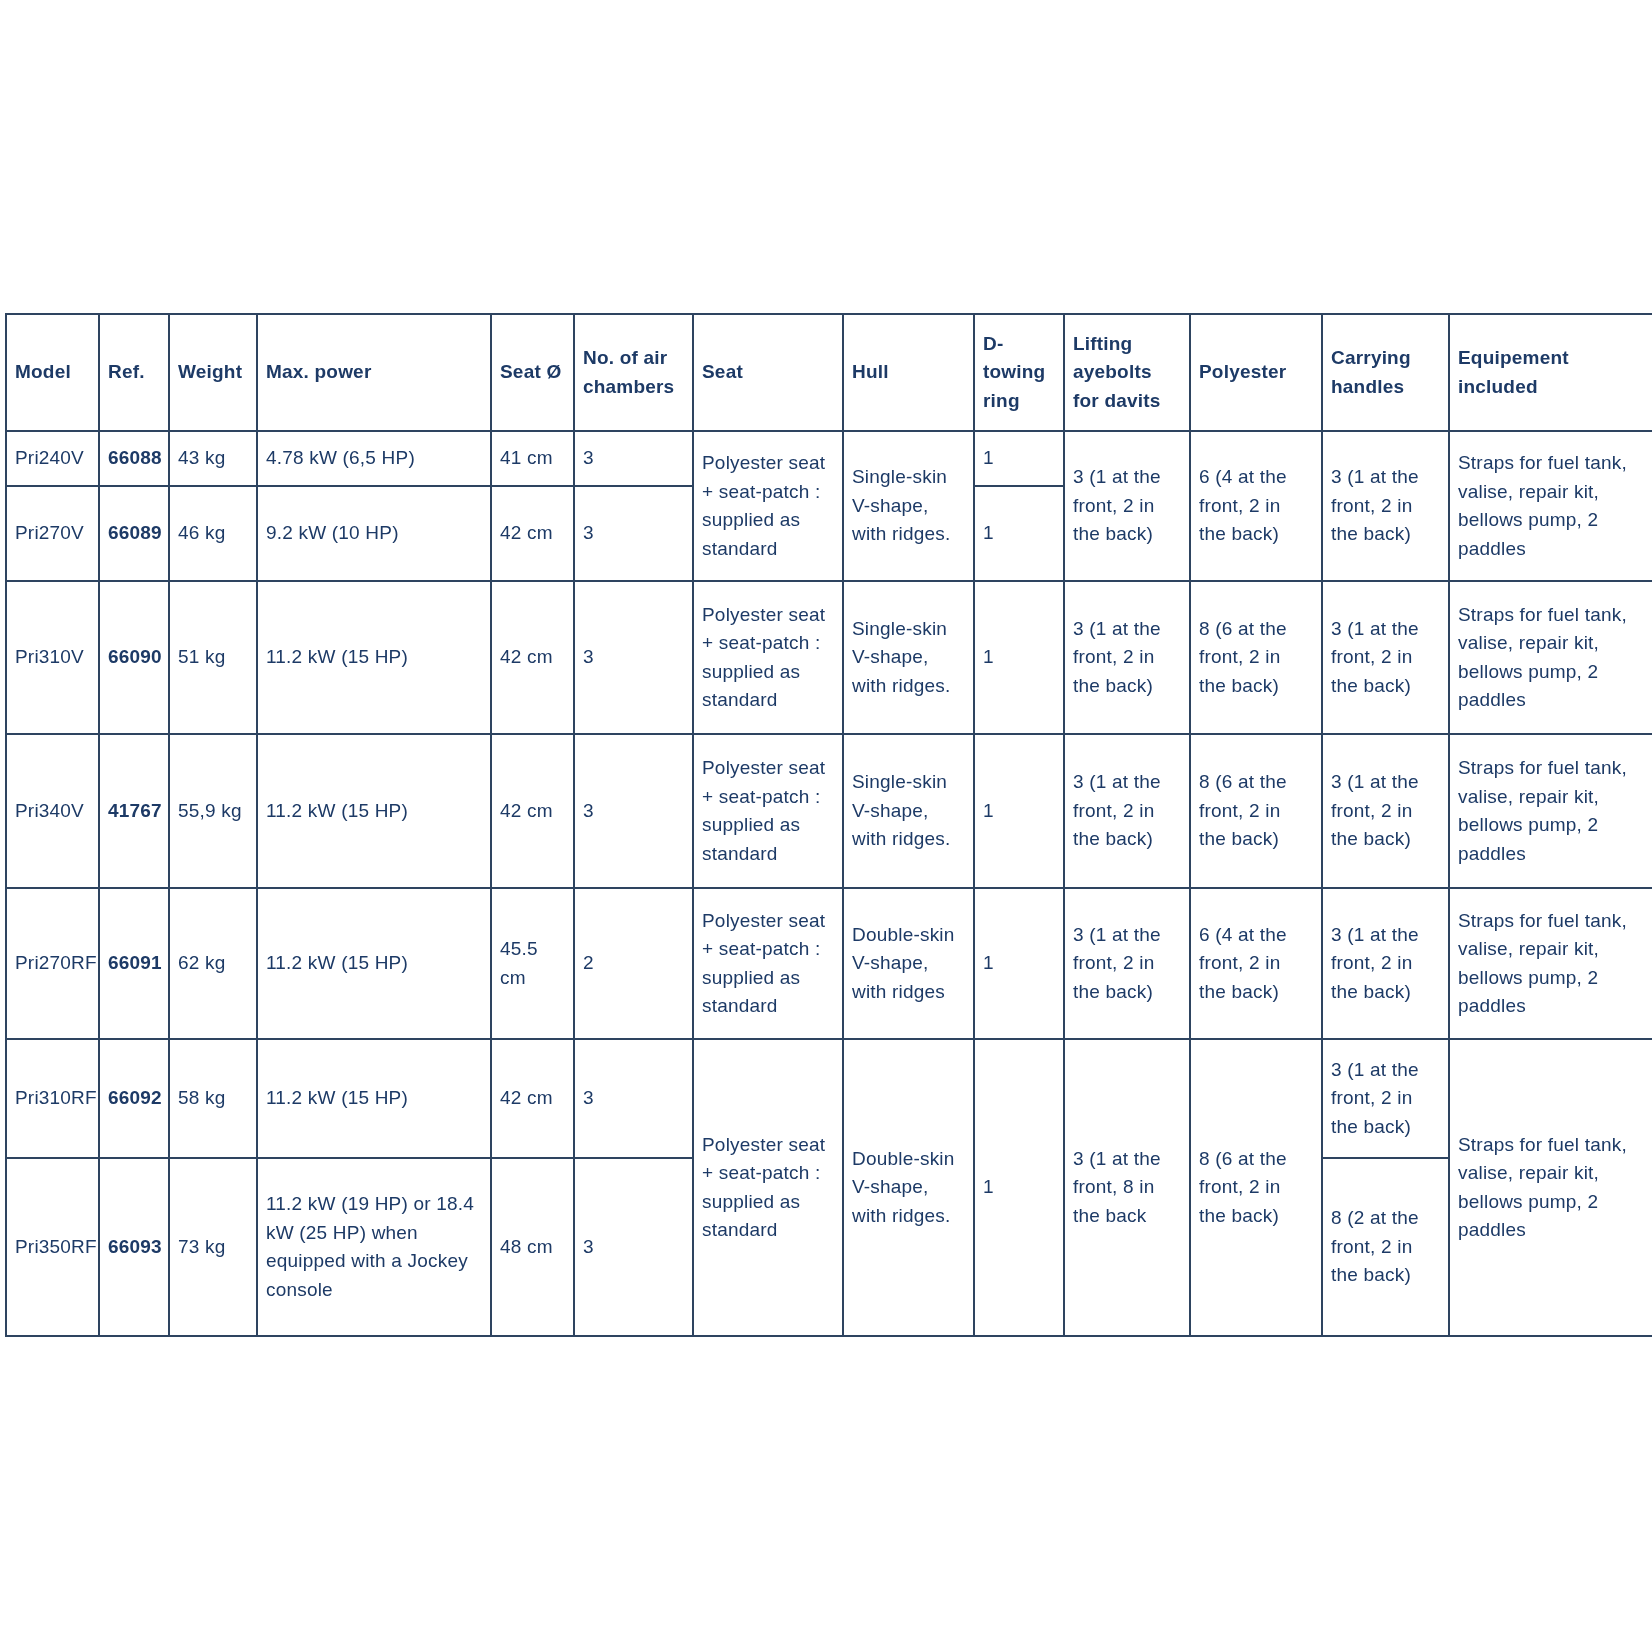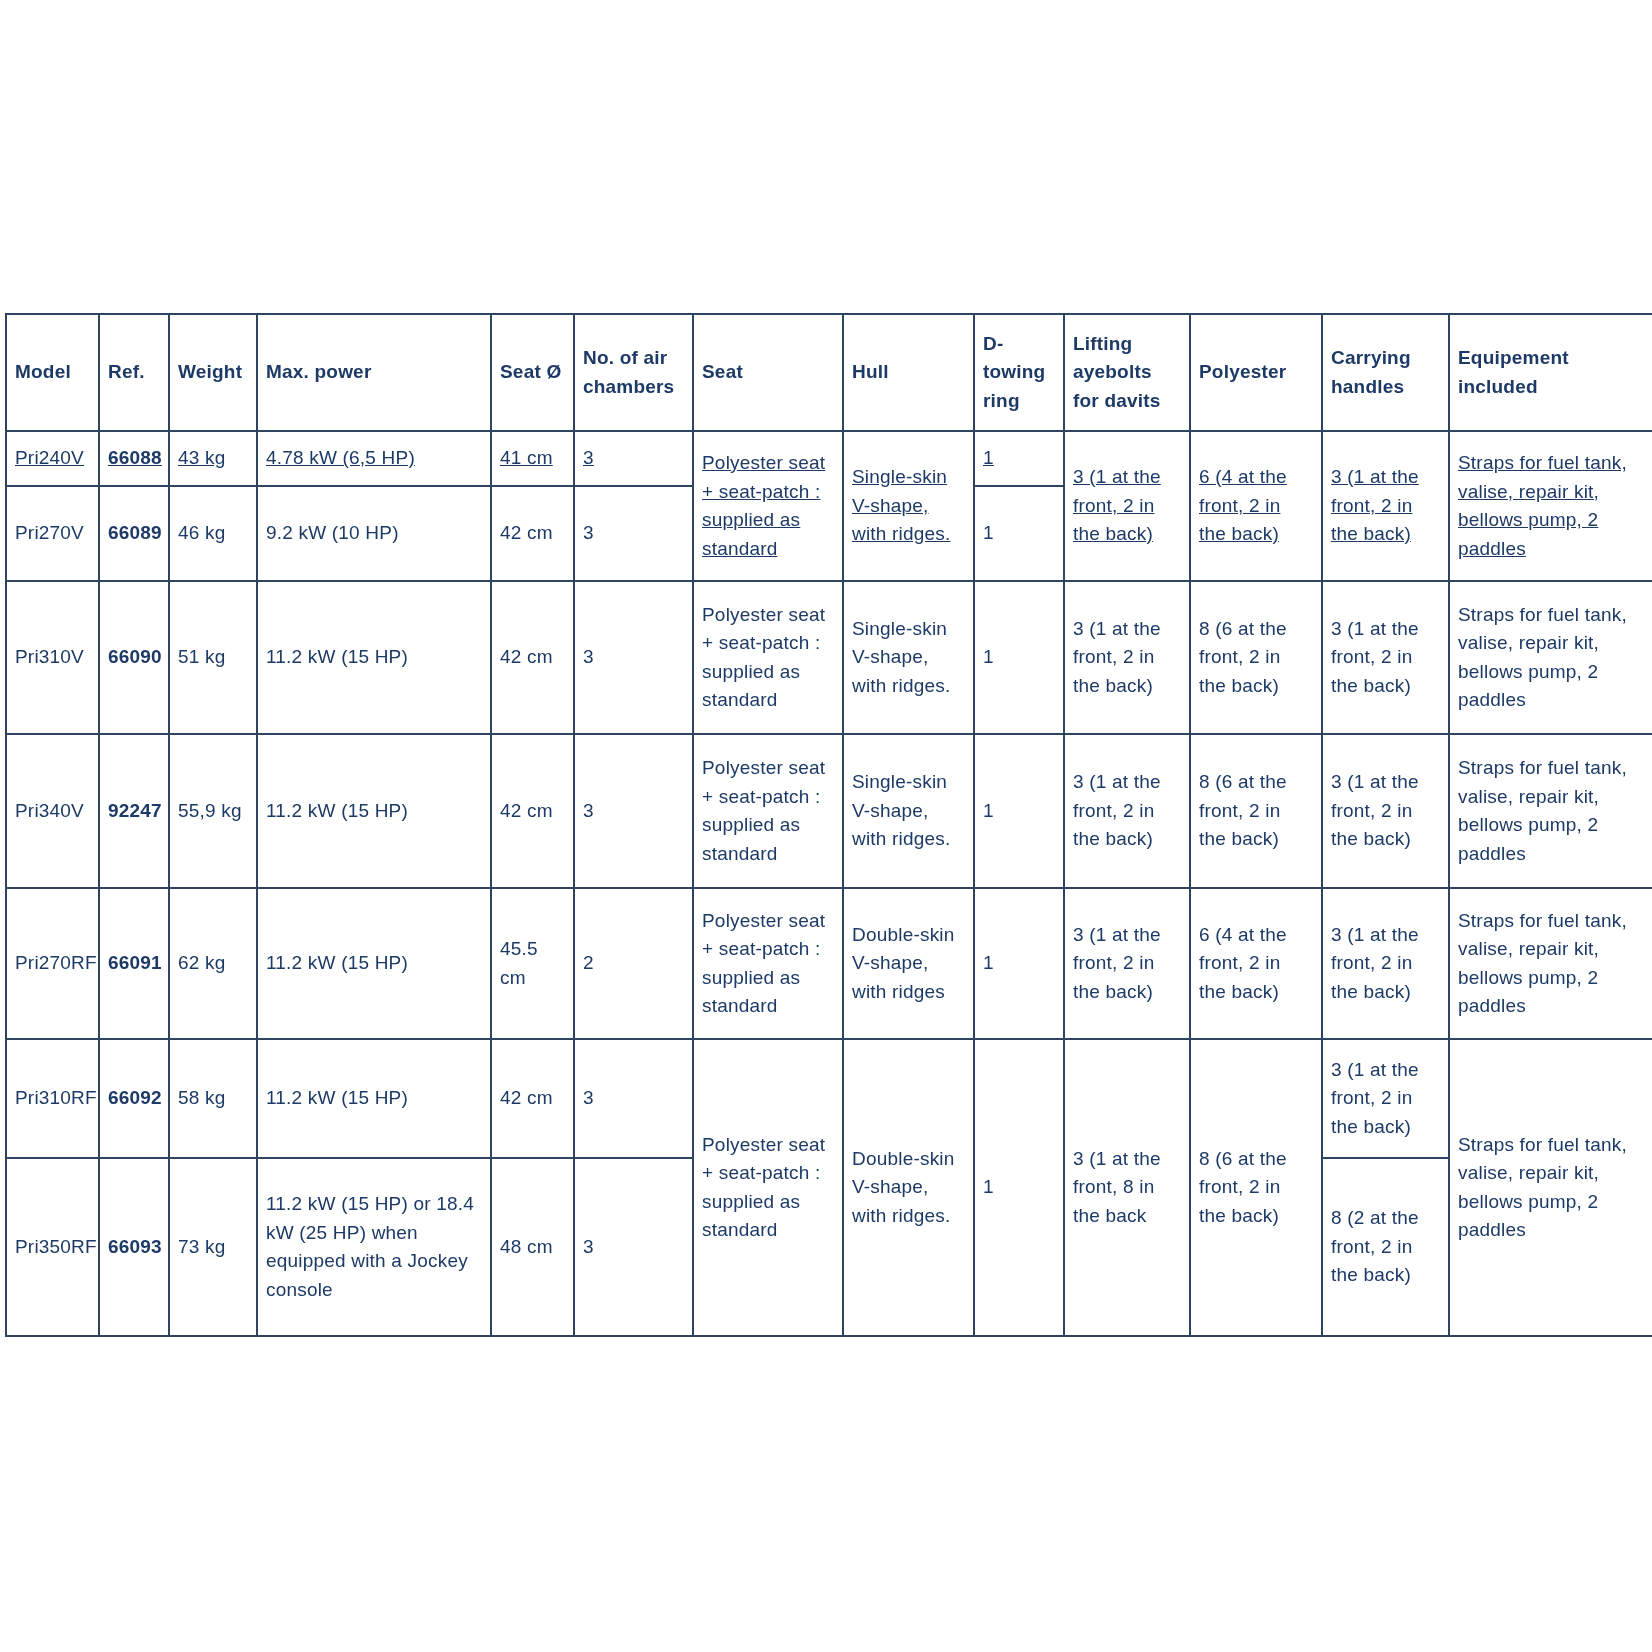--- a/index.html
+++ b/index.html
@@ -77,21 +77,21 @@
           <th>Seat</th>
           <th>Hull</th>
           <th>D-towing ring</th>
           <th>Lifting ayebolts for davits</th>
           <th>Polyester</th>
           <th>Carrying handles</th>
           <th>Equipement included</th>
         </tr>
     </thead>
     <tbody id="body-rows">
-        <tr style="height: 55px; text-decoration: underline;">
+        <tr style="height: 55px;">
           <td>Pri240V</td>
           <td class="b">66088</td>
           <td>43 kg</td>
           <td>4.78 kW (6,5 HP)</td>
           <td>41 cm</td>
           <td>3</td>
           <td rowspan="2">Polyester seat + seat-patch : supplied as standard</td>
           <td rowspan="2">Single-skin V-shape, with ridges.</td>
           <td>1</td>
           <td rowspan="2">3 (1 at the front, 2 in the back)</td>
@@ -118,21 +118,21 @@
           <td>Polyester seat + seat-patch : supplied as standard</td>
           <td>Single-skin V-shape, with ridges.</td>
           <td>1</td>
           <td>3 (1 at the front, 2 in the back)</td>
           <td>8 (6 at the front, 2 in the back)</td>
           <td>3 (1 at the front, 2 in the back)</td>
           <td>Straps for fuel tank, valise, repair kit, bellows pump, 2 paddles</td>
         </tr>
         <tr style="height: 154px;">
           <td>Pri340V</td>
-          <td class="b">92247</td>
+          <td class="b">41767</td>
           <td>55,9 kg</td>
           <td>11.2 kW (15 HP)</td>
           <td>42 cm</td>
           <td>3</td>
           <td>Polyester seat + seat-patch : supplied as standard</td>
           <td>Single-skin V-shape, with ridges.</td>
           <td>1</td>
           <td>3 (1 at the front, 2 in the back)</td>
           <td>8 (6 at the front, 2 in the back)</td>
           <td>3 (1 at the front, 2 in the back)</td>
@@ -165,20 +165,20 @@
           <td rowspan="2">1</td>
           <td rowspan="2">3 (1 at the front, 8 in the back</td>
           <td rowspan="2">8 (6 at the front, 2 in the back)</td>
           <td>3 (1 at the front, 2 in the back)</td>
           <td rowspan="2">Straps for fuel tank, valise, repair kit, bellows pump, 2 paddles</td>
         </tr>
         <tr style="height: 178px;">
           <td>Pri350RF</td>
           <td class="b">66093</td>
           <td>73 kg</td>
-          <td>11.2 kW (15 HP) or 18.4 kW (25 HP) when equipped with a Jockey console</td>
+          <td>11.2 kW (19 HP) or 18.4 kW (25 HP) when equipped with a Jockey console</td>
           <td>48 cm</td>
           <td>3</td>
           <td>8 (2 at the front, 2 in the back)</td>
         </tr>
       </tbody>
   </table>
 </div>
 
 </body></html>

